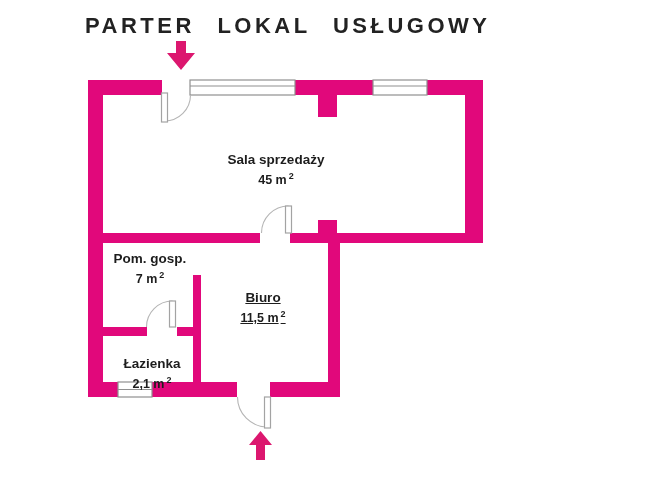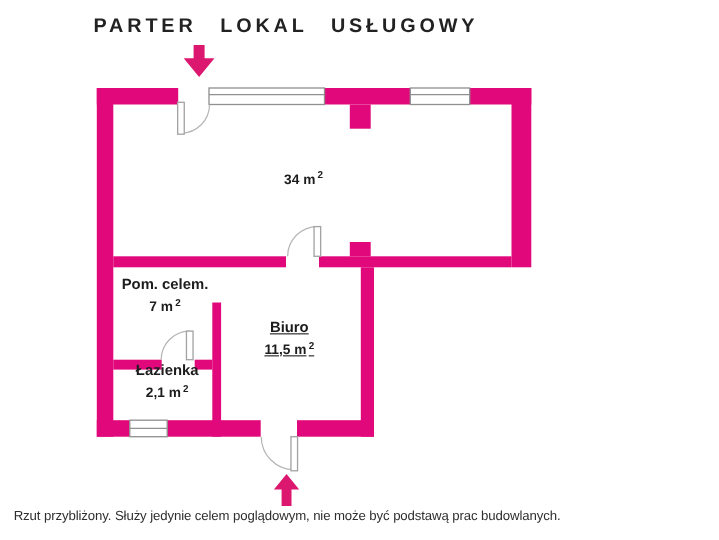--- a/index.html
+++ b/index.html
@@ -9,31 +9,31 @@
   }
   #plan-svg { position:absolute; left:0; top:0; }
   .wall   { fill:var(--wall-pink,#e1087b); }
   .window-frame { fill:#ffffff; stroke:var(--outline-gray,#909090); stroke-width:1.2; }
   .window-line  { stroke:var(--outline-gray,#909090); stroke-width:1.2; }
   .door-panel   { fill:#ffffff; stroke:#a3a3a3; stroke-width:1.2; }
   .door-arc     { fill:none; stroke:#b5b5b5; stroke-width:1.1; }
   .arrow  { fill:var(--arrow-pink,#dc176f); }
   #page-title {
     position:absolute; left:85px; top:13px;
-    font-size:18px; font-weight:bold; color:#222222;
+    font-size:22px; font-weight:bold; color:#222222;
     letter-spacing:3.5px; word-spacing:13px; white-space:nowrap;
   }
   .room-label { position:absolute; text-align:center; color:#1d1d1d; font-weight:bold; line-height:17px; }
   .room-name  { font-size:13.5px; }
   .room-area  { font-size:12.5px; }
   .room-area sup { font-size:9px; margin-left:2px; }
   #lbl-sala     { left:200px; top:151px; width:152px; }
   #lbl-pom      { left:95px;  top:250px; width:110px; }
   #lbl-biuro    { left:208px; top:289px; width:110px;text-decoration:underline; }
-  #lbl-lazienka { left:98px;  top:328px; width:108px; }
+  #lbl-lazienka { left:98px;  top:355px; width:108px; }
   #disclaimer {
     position:absolute; left:261px; top:462px; transform:translateX(-50%);
     font-size:12px; color:#2e2e2e; white-space:nowrap; letter-spacing:-0.1px;
   }
 </style>
 </head>
 <body>
 
 <div id="stage">
 
@@ -89,30 +89,30 @@
       <path class="door-arc" d="M 172.5 301 A 26 26 0 0 0 146.5 327"></path>
       <rect class="door-panel" x="169.5" y="301" width="6" height="26"></rect>
     </g>
     <g>
       <path class="door-arc" d="M 267.5 427 A 30 30 0 0 1 237.5 397"></path>
       <rect class="door-panel" x="264.5" y="397" width="6" height="31"></rect>
     </g>
   </svg>
 
   <div class="room-label" id="lbl-sala">
-    <div class="room-area"><span>34 m</span><sup>2</sup></div>
+    <div class="room-name">Sala sprzedaży</div>
+    <div class="room-area"><span>45 m</span><sup>2</sup></div>
   </div>
   <div class="room-label" id="lbl-pom">
-    <div class="room-name">Pom. celem.</div>
+    <div class="room-name">Pom. gosp.</div>
     <div class="room-area"><span>7 m</span><sup>2</sup></div>
   </div>
   <div class="room-label" id="lbl-biuro">
     <div class="room-name">Biuro</div>
     <div class="room-area"><span>11,5 m</span><sup>2</sup></div>
   </div>
   <div class="room-label" id="lbl-lazienka">
     <div class="room-name">Łazienka</div>
     <div class="room-area"><span>2,1 m</span><sup>2</sup></div>
   </div>
 
-  <div id="disclaimer">Rzut przybliżony. Służy jedynie celem poglądowym, nie może być podstawą prac budowlanych.</div>
 
 </div>
 
 </body></html>

